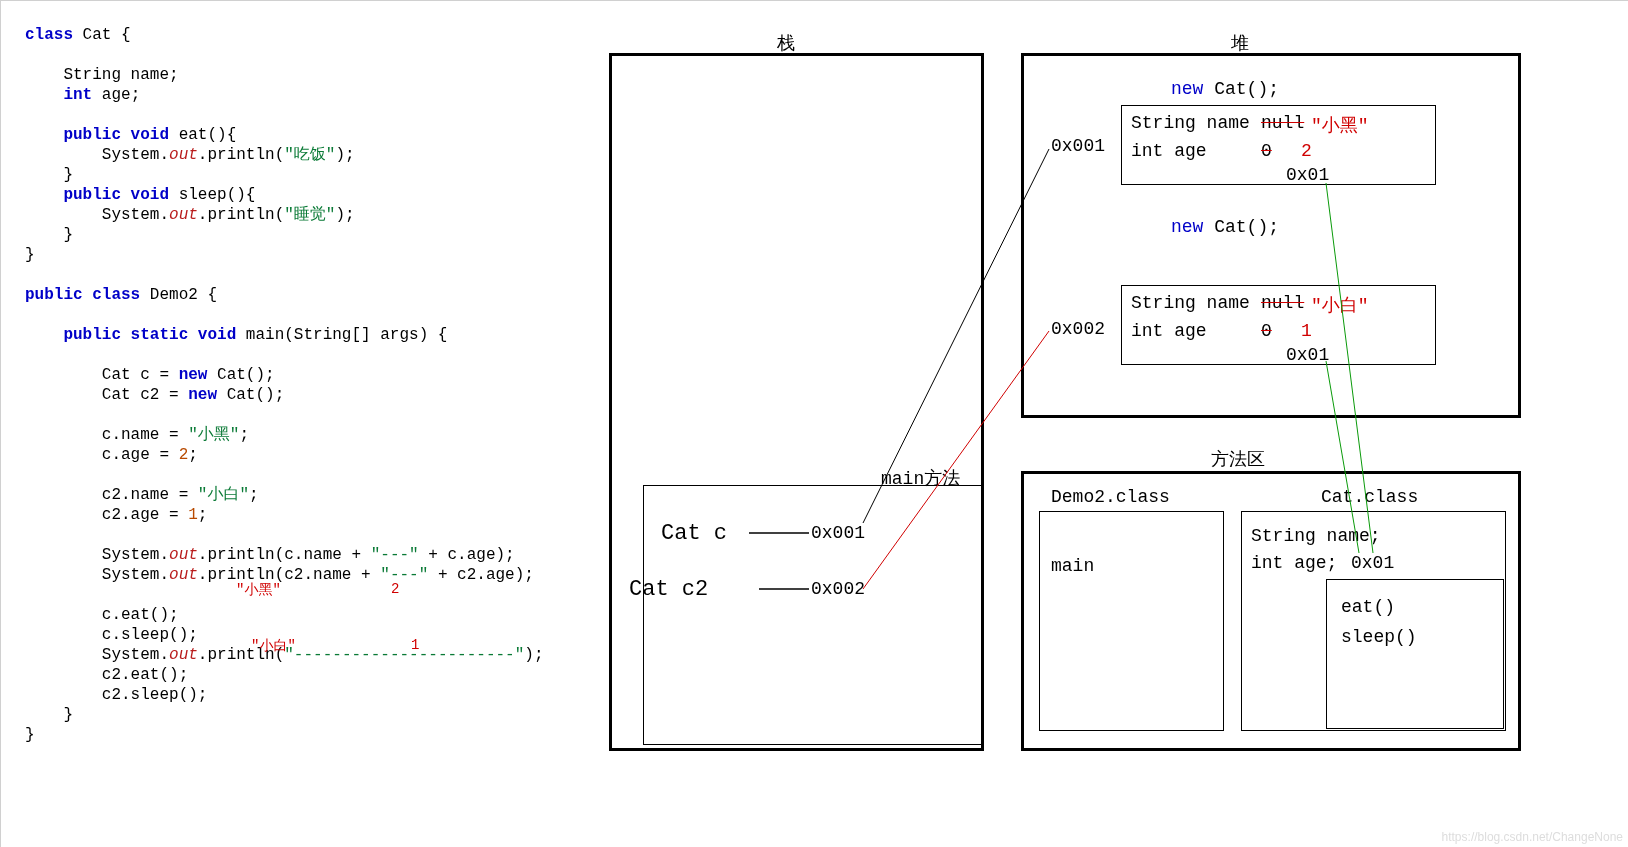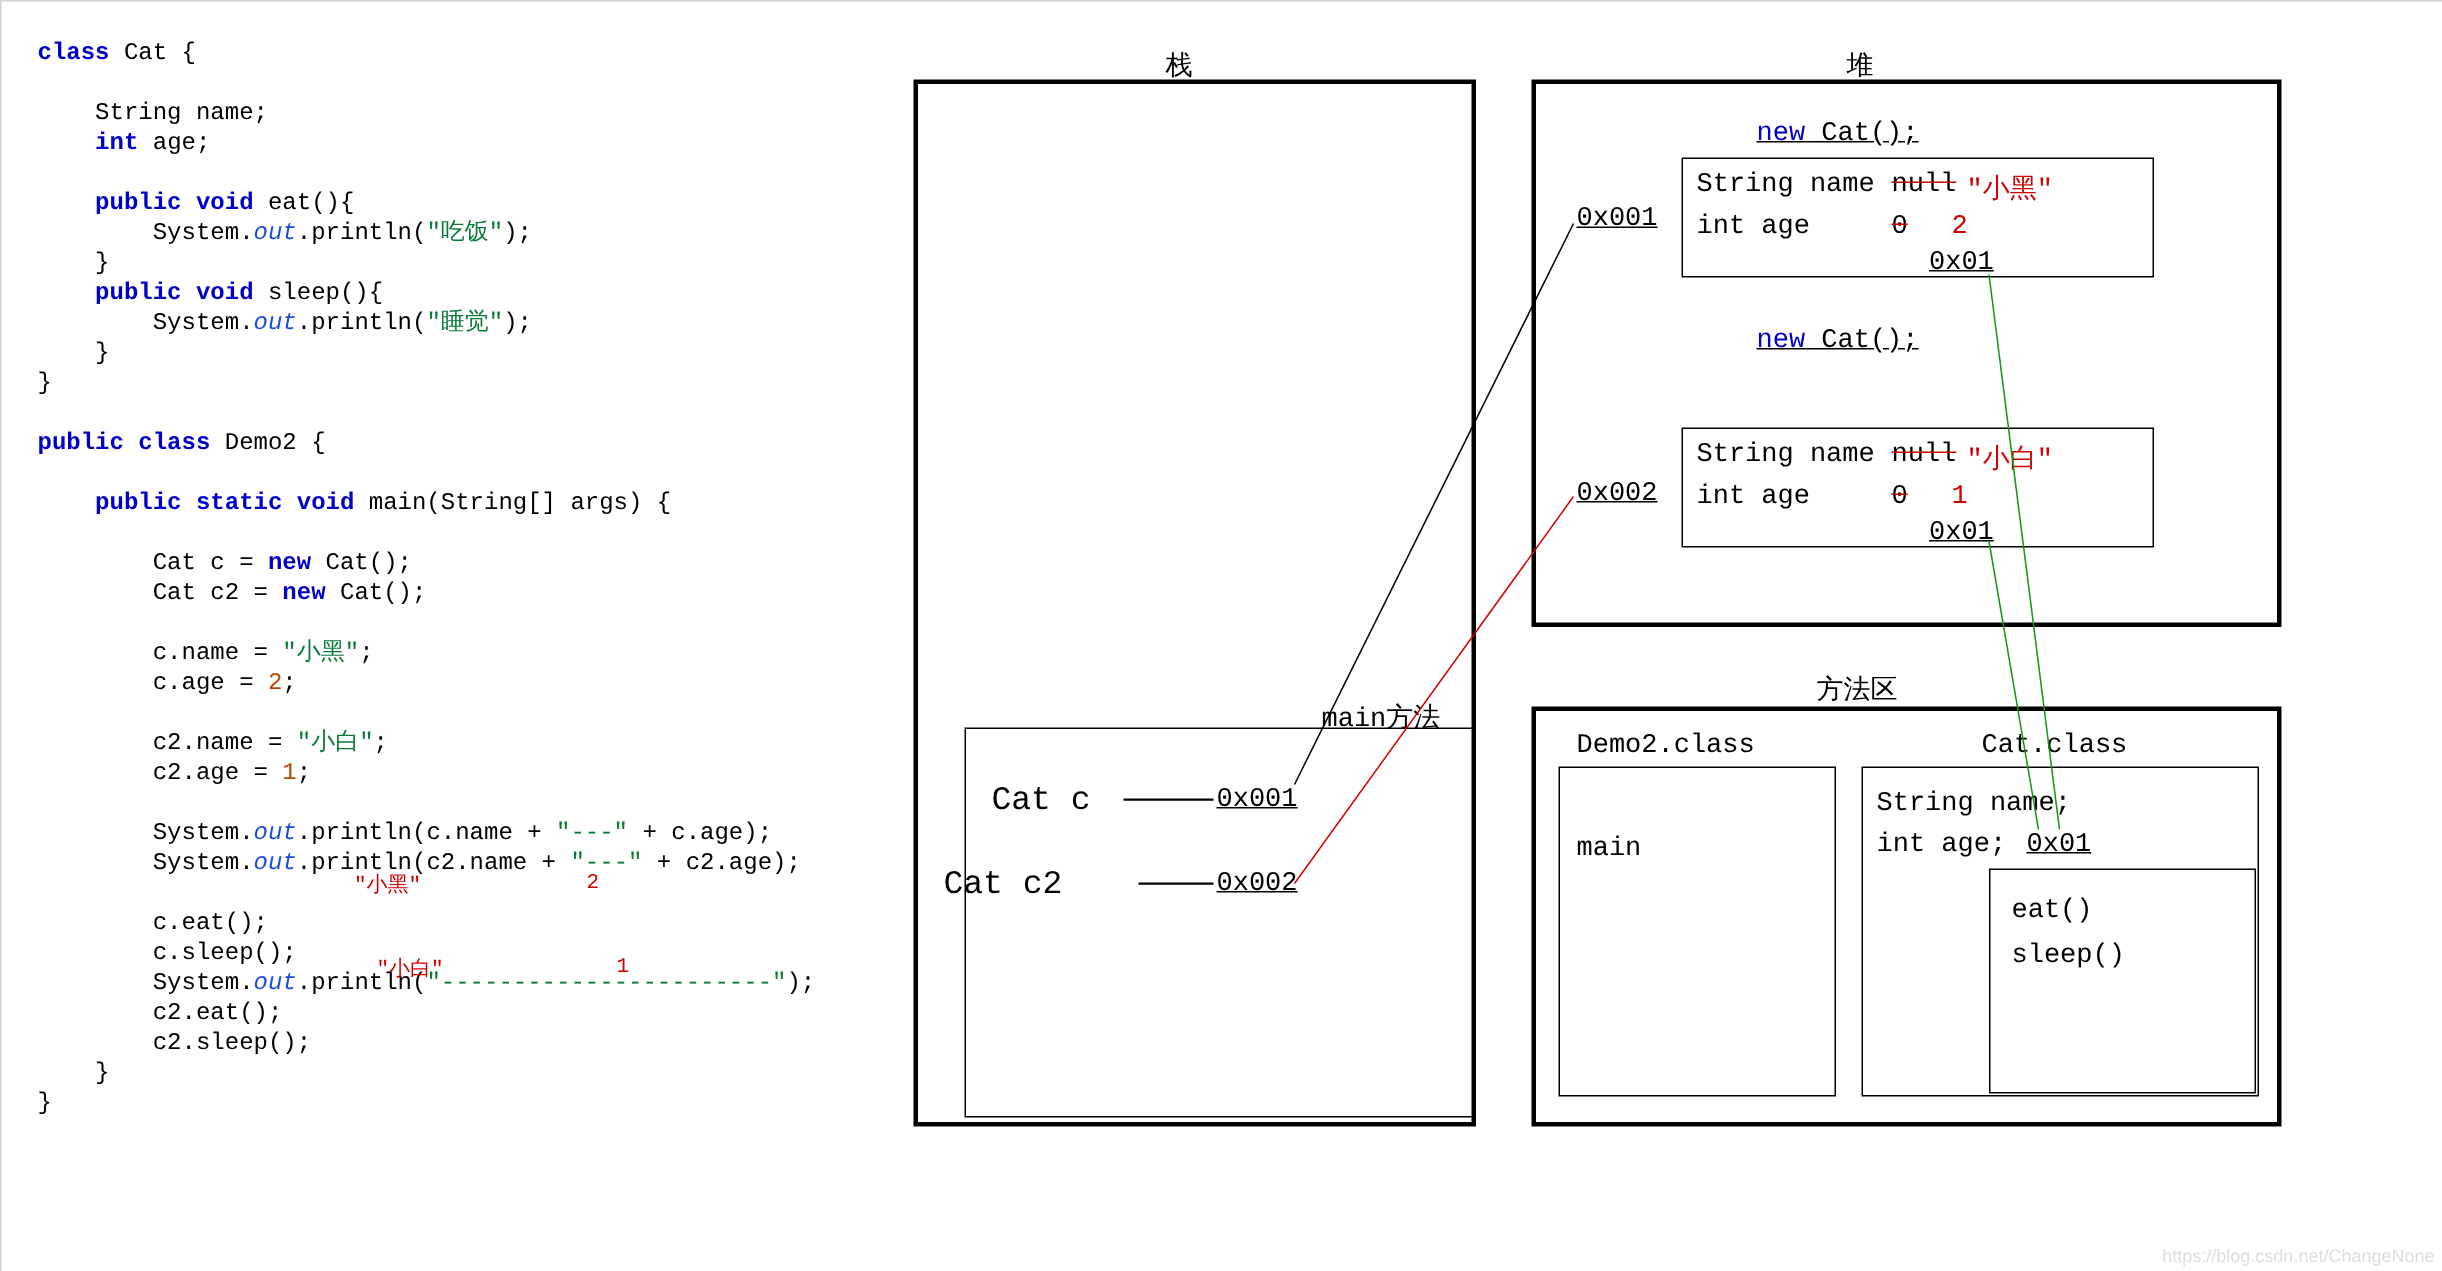--- a/index.html
+++ b/index.html
@@ -20,21 +20,21 @@
   top: 20px;
   width: 560px;
 }
 .code-pane pre {
   margin: 4px;
   font-family: Liberation Mono, monospace;
   line-height: 20px;
   white-space: pre;
 }
 .kw { color: #0000c8; font-weight: bold; }
-.field { color: #1d4ed8; font-style: italic; }
+.field { color: #b91c1c; font-style: italic; }
 .str { color: #0a7a36; }
 .nm { color: #b84a00; }
 .dashstr { color: #0a7a36; }
 .anno { color: #d00000; position: absolute; font-size: 14px; font-style: normal; }
 
 .sec-label {
   position: absolute;
   font-family: Arial, sans-serif;
   font-size: 18px;
   color: #000;
@@ -48,21 +48,21 @@
   position: absolute;
   border: 1px solid #000;
   box-sizing: border-box;
 }
 .txt {
   position: absolute;
   font-family: Liberation Mono, monospace;
   font-size: 18px;
   color: #000;
 }
-.txt.mono { font-family: Consolas,"Courier New",monospace; text-decoration: underline; }
+.txt.mono { font-family: Consolas,"Courier New",monospace; }
 .red { color: #d00000; }
 .green { color: #000000; }
 .blue { color: #0000c8; }
 .strike { text-decoration: line-through; text-decoration-color: #d00000; }
 .bigvar { font-family: Consolas,"Courier New",monospace; font-size: 22px; }
 .wm { position:absolute; right:6px; bottom:4px; color:#ddd; font-size:12px; font-family:Arial,sans-serif; }
 
 svg.lines { position:absolute; left:0; top:0; width:1628px; height:847px; pointer-events:none; }
 </style>
 </head>

